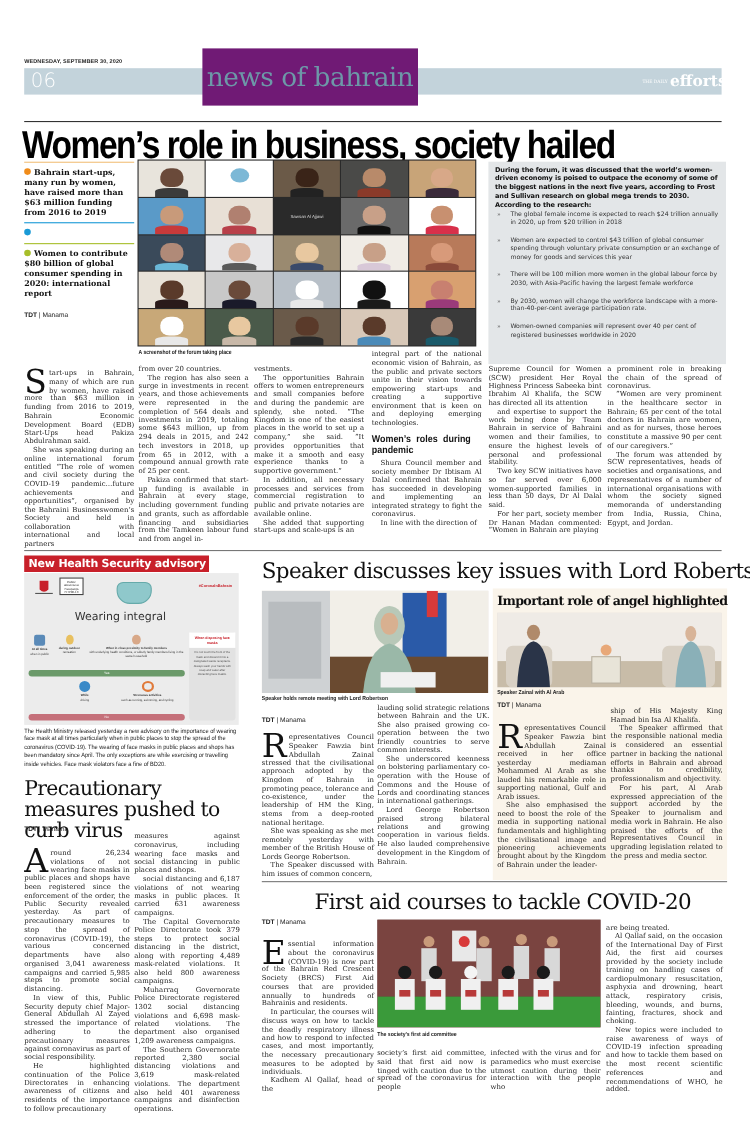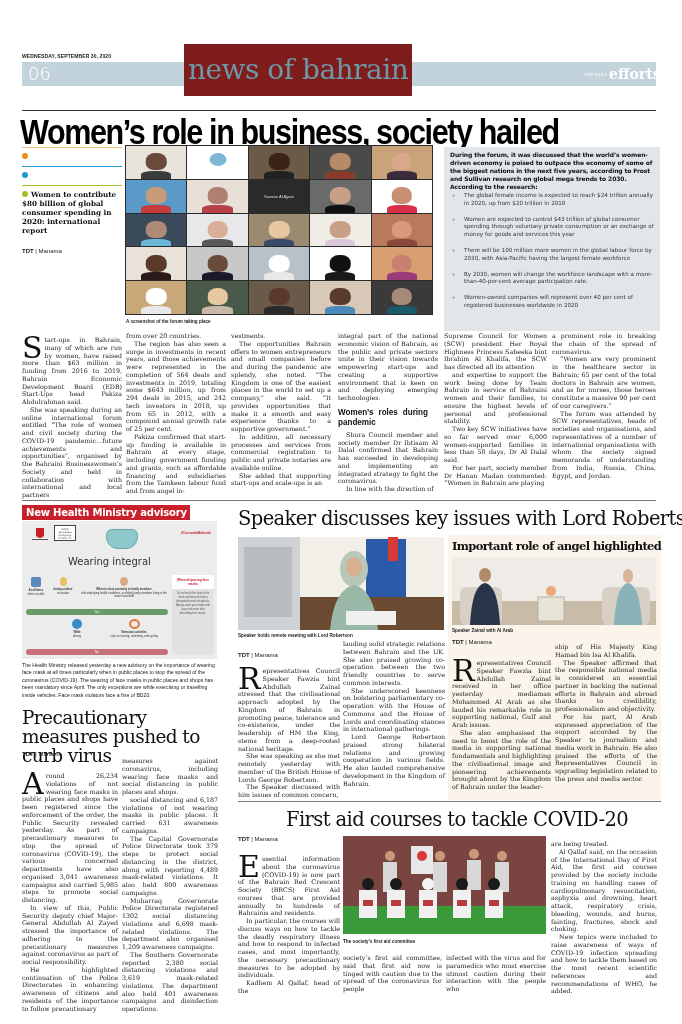--- a/index.html
+++ b/index.html
@@ -3,21 +3,21 @@
 <meta charset="utf-8">
 <style>
   * { box-sizing: border-box; margin: 0; padding: 0; }
   html, body { width: 682px; height: 1024px; background: #ffffff; overflow: hidden; }
   body { font-family: "DejaVu Serif", serif; color: #1a1a1a; position: relative; }
 
   
   .dateline { position: absolute; left: 22px; top: 53px; font-family: "Liberation Sans", sans-serif; font-size: 5px; font-weight: bold; letter-spacing: 0.1px; color: #222; }
   .band { position: absolute; left: 22px; top: 62px; width: 634px; height: 24px; background: #c3d3db; }
   .page-num { position: absolute; left: 28px; top: 62px; font-family: "DejaVu Sans", sans-serif; font-weight: 200; font-size: 18px; color: #ffffff; line-height: 24px; }
-  .section-title { position: absolute; left: 184px; top: 44px; font-family: "DejaVu Serif", serif; font-weight: 200; font-size: 28px; color: #6d98a8; letter-spacing: -0.5px; line-height: 52px; background: #7f1d1d; padding: 0 4px; }
+  .section-title { position: absolute; left: 184px; top: 44px; font-family: "DejaVu Serif", serif; font-weight: 200; font-size: 24px; color: #6d98a8; letter-spacing: -0.5px; line-height: 52px; background: #701a75; padding: 0 4px; }
   .brand { position: absolute; left: 584px; top: 64px; font-family: "DejaVu Serif", serif; font-weight: bold; font-size: 14px; color: #ffffff; line-height: 20px; }
   .brand small { font-size: 4px; font-weight: normal; vertical-align: middle; margin-right: 2px; display: inline-block; line-height: 4px; }
   .rule-top { position: absolute; left: 22px; top: 110px; width: 634px; height: 1px; background: #333; }
 
   .main-head { position: absolute; left: 20px; top: 112px; width: 640px; font-family: "Liberation Sans", sans-serif; font-weight: bold; font-size: 35.5px; letter-spacing: -1.6px; transform: scaleX(0.86); transform-origin: left top; white-space: nowrap; color: #000; }
 
   
   .highlights { position: absolute; left: 22px; top: 147px; width: 100px; }
   .hl { border-top: 1px solid; padding: 4px 0 5px 0; font-family: "DejaVu Serif", serif; font-weight: bold; font-size: 7.2px; line-height: 9px; color: #111; }
   .hl .dot { display: inline-block; width: 6px; height: 6px; border-radius: 50%; margin-right: 3px; vertical-align: baseline; }
@@ -80,21 +80,21 @@
 <div class="band"></div>
 <div class="page-num">06</div>
 <div class="section-title">news of bahrain</div>
 <div class="brand"><small>THE DAILY</small><span>efforts</span></div>
 <div class="rule-top"></div>
 
 <h1 class="main-head">Women’s role in business, society hailed</h1>
 
 <div class="highlights">
   <div class="hl" style="border-color:#f2c07a">
-    <span class="dot" style="background:#f08c1a"></span>
+    <span class="dot" style="background:#f08c1a"></span><span>Bahrain start-ups, many run by women, have raised more than $63 million funding from 2016 to 2019</span>
   </div>
   <div class="hl" style="border-color:#1a9ad6">
     <span class="dot" style="background:#1a9ad6"></span>
   </div>
   <div class="hl" style="border-color:#a7be2a">
     <span class="dot" style="background:#a7be2a"></span><span>Women to contribute $80 billion of global consumer spending in 2020: international report</span>
   </div>
   <div class="byline" style="margin-top:8px"><b>TDT</b> | <span>Manama</span></div>
 </div>
 
@@ -223,41 +223,41 @@
   <p class="first">from over 20 countries.</p>
   <p>The region has also seen a surge in investments in recent years, and those achievements were represented in the completion of 564 deals and investments in 2019, totaling some $643 million, up from 294 deals in 2015, and 242 tech investors in 2018, up from 65 in 2012, with a compound annual growth rate of 25 per cent.</p>
   <p>Pakiza confirmed that start-up funding is available in Bahrain at every stage, including government funding and grants, such as affordable financing and subsidiaries from the Tamkeen labour fund and from angel in-</p>
 </div>
 <div class="col" style="left:231px;top:332px;width:100px">
   <p class="first">vestments.</p>
   <p>The opportunities Bahrain offers to women entrepreneurs and small companies before and during the pandemic are splendy, she noted. “The Kingdom is one of the easiest places in the world to set up a company,” she said. “It provides opportunities that make it a smooth and easy experience thanks to a supportive government.”</p>
   <p>In addition, all necessary processes and services from commercial registration to public and private notaries are available online.</p>
   <p>She added that supporting start-ups and scale-ups is an</p>
 </div>
-<div class="col" style="left:338px;top:332px;width:100px">
+<div class="col" style="left:338px;top:319px;width:100px">
   <p class="first">integral part of the national economic vision of Bahrain, as the public and private sectors unite in their vision towards empowering start-ups and creating a supportive environment that is keen on and deploying emerging technologies.</p>
   <div class="subhead">Women’s roles during pandemic</div>
   <p>Shura Council member and society member Dr Ibtisam Al Dalal confirmed that Bahrain has succeeded in developing and implementing an integrated strategy to fight the coronavirus.</p>
   <p>In line with the direction of</p>
 </div>
 <div class="col" style="left:444px;top:332px;width:103px">
   <p class="first">Supreme Council for Women (SCW) president Her Royal Highness Princess Sabeeka bint Ibrahim Al Khalifa, the SCW has directed all its attention</p>
   <p>and expertise to support the work being done by Team Bahrain in service of Bahraini women and their families, to ensure the highest levels of personal and professional stability.</p>
   <p>Two key SCW initiatives have so far served over 6,000 women-supported families in less than 50 days, Dr Al Dalal said.</p>
   <p>For her part, society member Dr Hanan Madan commented: “Women in Bahrain are playing</p>
 </div>
 <div class="col" style="left:552px;top:332px;width:104px">
   <p class="first">a prominent role in breaking the chain of the spread of coronavirus.</p>
   <p>“Women are very prominent in the healthcare sector in Bahrain; 65 per cent of the total doctors in Bahrain are women, and as for nurses, those heroes constitute a massive 90 per cent of our caregivers.”</p>
   <p>The forum was attended by SCW representatives, heads of societies and organisations, and representatives of a number of international organisations with whom the society signed memoranda of understanding from India, Russia, China, Egypt, and Jordan.</p>
 </div>
 
 <div class="rule" style="left:22px;top:500px;width:634px"></div>
 
-<div class="adv-tag">New Health Ministry advisory</div>
+<div class="adv-tag">New Health Security advisory</div>
 <div class="infographic">
   <div class="ig-logo">
     <svg width="24" height="16" viewBox="0 0 24 16">
         <path d="M8 1 L16 1 L16 9 Q12 13 8 9 Z" fill="#c8202a"></path>
         <rect x="4" y="12" width="16" height="1" fill="#555"></rect>
       </svg>
   </div>
   <div class="ig-badge">Public Awareness Campaign COVID-19</div>
   <div class="ig-mask"></div>
   <div class="ig-hashtag">#CoronaInBahrain</div>

